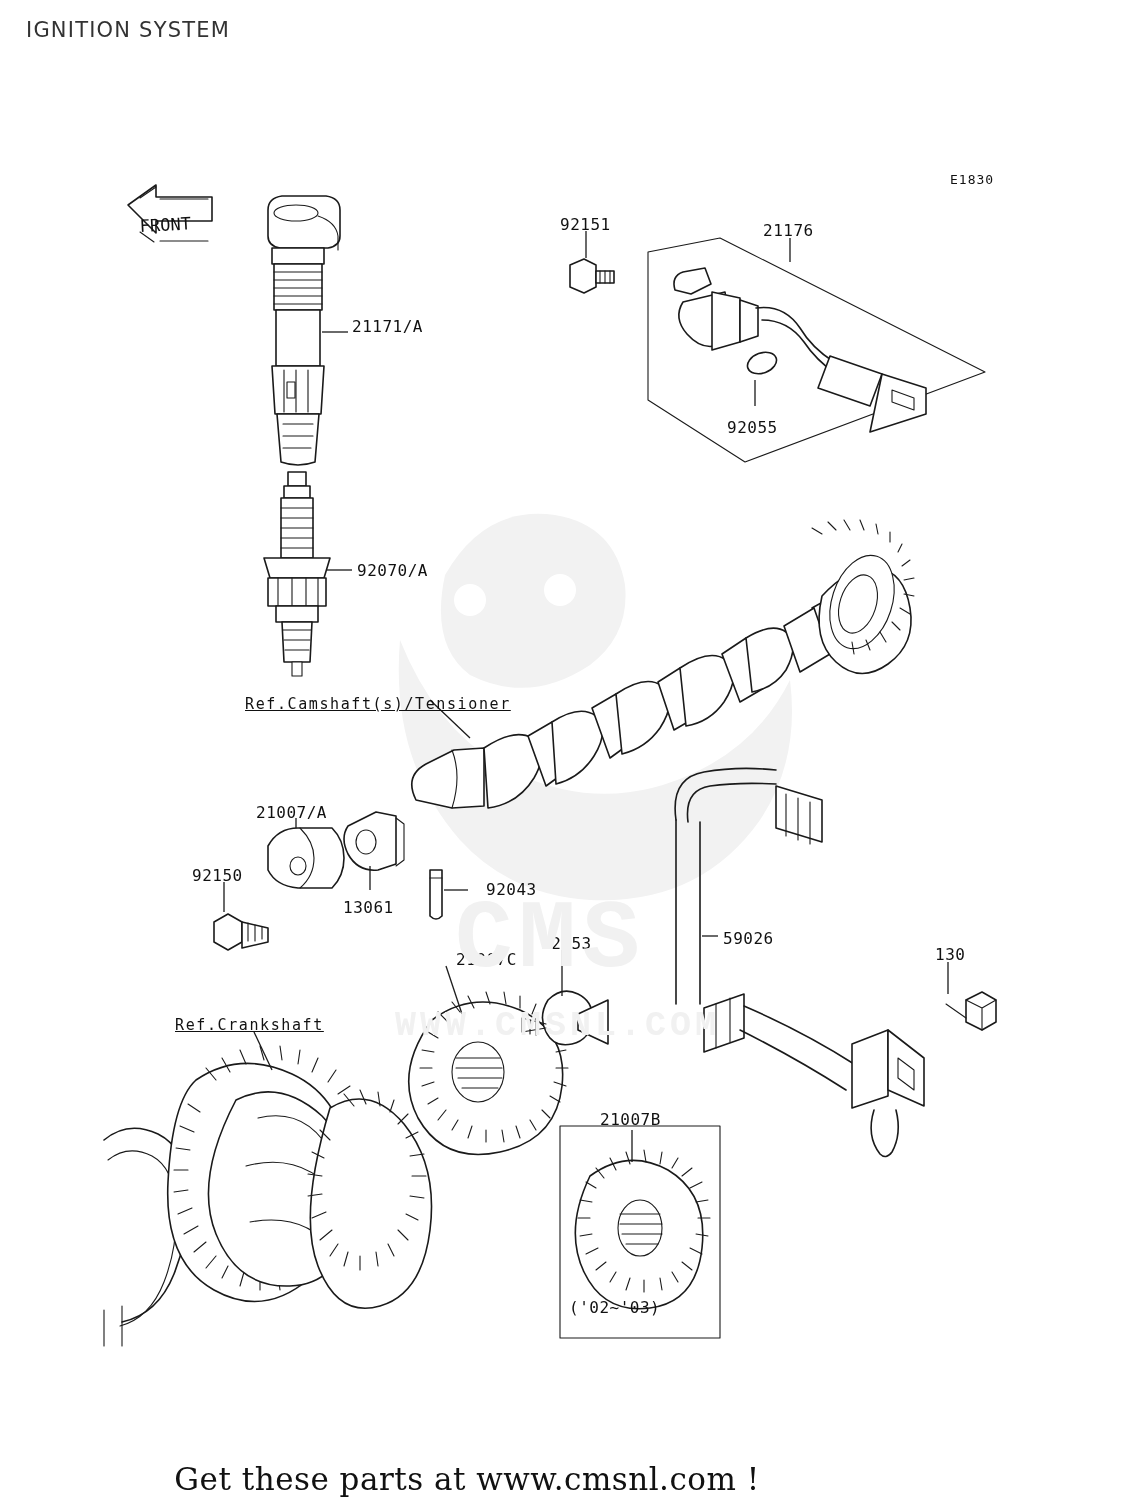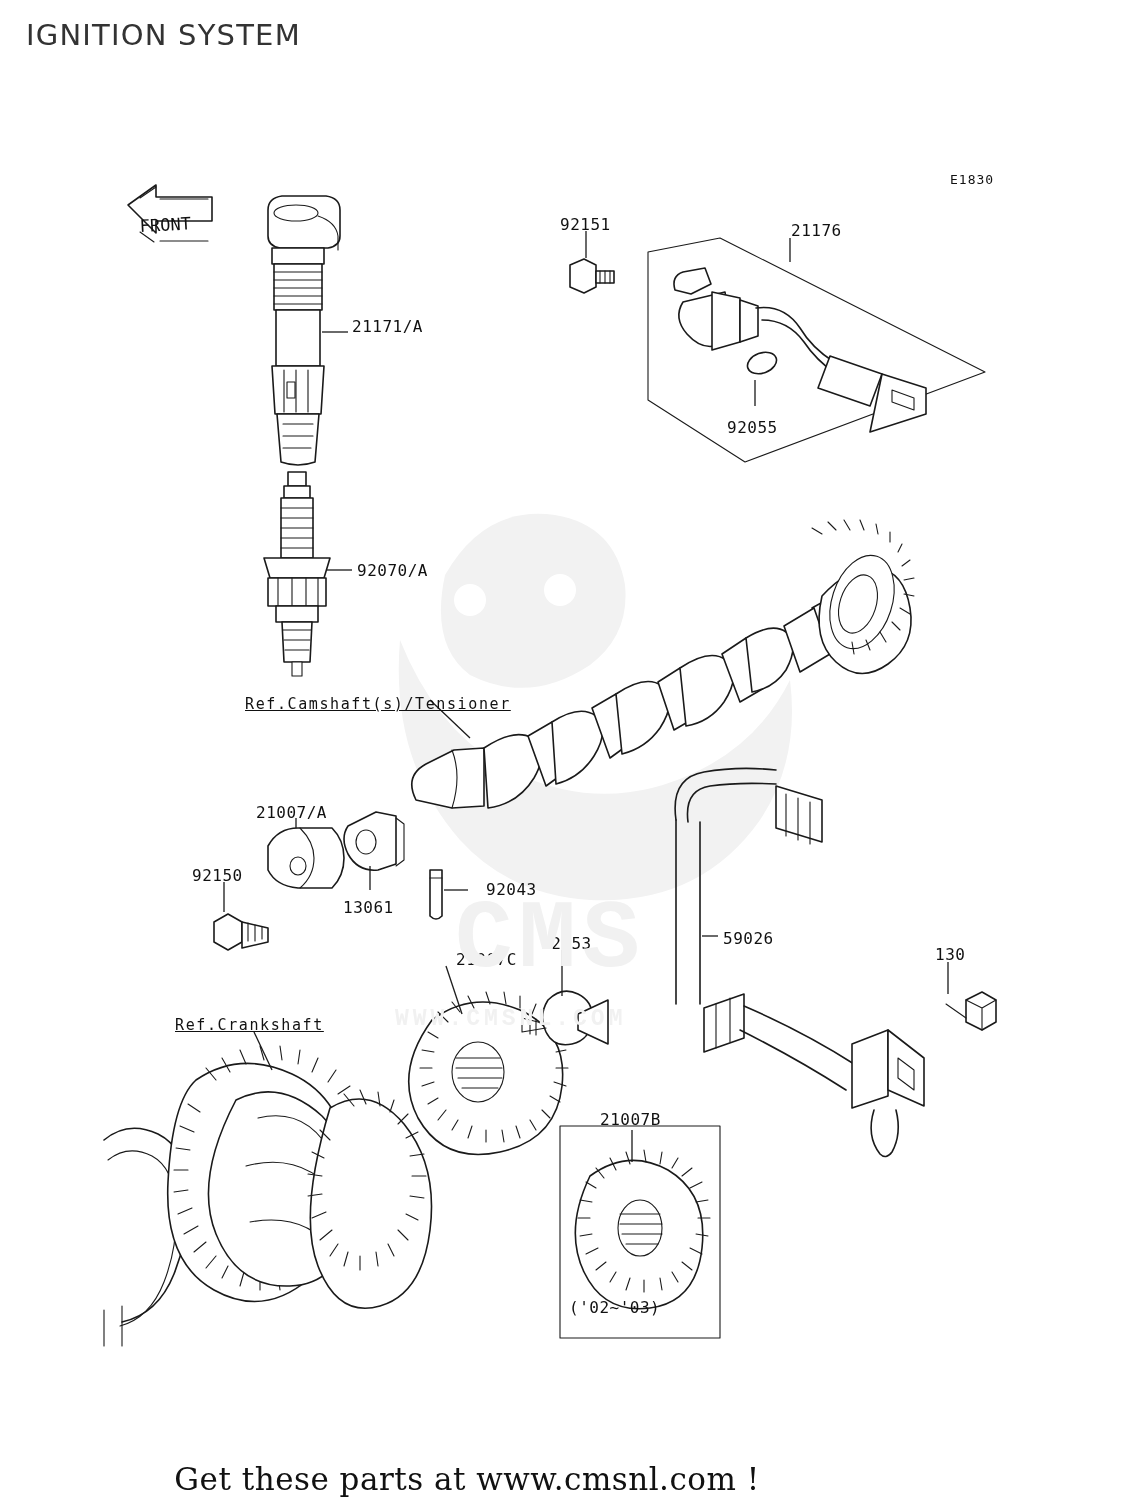--- a/index.html
+++ b/index.html
@@ -12,21 +12,21 @@
     height: 1500px;
     position: relative;
     font-family: "DejaVu Sans", sans-serif;
     color: #1a1a1a;
     overflow: hidden;
   }
   #page-title {
     position: absolute;
     left: 26px;
     top: 18px;
-    font-size: 29px;
+    font-size: 21px;
     letter-spacing: 1.2px;
     color: #333333;
     font-family: "DejaVu Sans", sans-serif;
   }
   #diagram-canvas {
     position: absolute;
     left: 0;
     top: 0;
     width: 1147px;
     height: 1500px;
@@ -73,21 +73,21 @@
   #wm-cms {
     left: 455px;
     top: 845px;
     font-size: 96px;
     letter-spacing: 6px;
     color: #f1f1f1;
   }
   #wm-url {
     left: 395px;
     top: 965px;
-    font-size: 23px;
+    font-size: 35px;
     letter-spacing: 4px;
     color: #f1f1f1;
   }
 </style>
 </head>
 <body>
 
 <div id="page-title">IGNITION SYSTEM</div>
 
 <svg id="diagram-canvas" viewBox="0 0 1147 1500" xmlns="http://www.w3.org/2000/svg">
@@ -312,21 +312,21 @@
                           M626 1290 l4 -12 M610 1282 l6 -10 M596 1270 l10 -8 M586 1254 l12 -6
                           M580 1236 l12 -2 M578 1218 l12 0 M580 1200 l12 2 M586 1182 l10 6"></path>
     <ellipse class="fillw-t" cx="640" cy="1228" rx="22" ry="28"></ellipse>
     <path class="ln-t" d="M620 1214 h40 M620 1224 h42 M622 1234 h40 M626 1244 h32"></path>
   </g>
   <path class="lead" d="M632 1130 L632 1162"></path>
 </svg>
 
 <div class="label" style="left:352px; top:317px;">21171/A</div>
 <div class="label" style="left:560px; top:215px;">92151</div>
-<div class="label" style="left:763px; top:221px;margin-left:28px;">21176</div>
+<div class="label" style="left:763px; top:221px;">21176</div>
 <div class="label" style="left:727px; top:418px;">92055</div>
 <div class="label" style="left:357px; top:561px;">92070/A</div>
 <div class="label" style="left:256px; top:803px;">21007/A</div>
 <div class="label" style="left:192px; top:866px;">92150</div>
 <div class="label" style="left:343px; top:898px;">13061</div>
 <div class="label" style="left:486px; top:880px;">92043</div>
 <div class="label" style="left:414px; top:950px;margin-left:42px;">21007C</div>
 <div class="label" style="left:541px; top:934px;">92153</div>
 <div class="label" style="left:723px; top:929px;">59026</div>
 <div class="label" style="left:935px; top:945px;">130</div>

